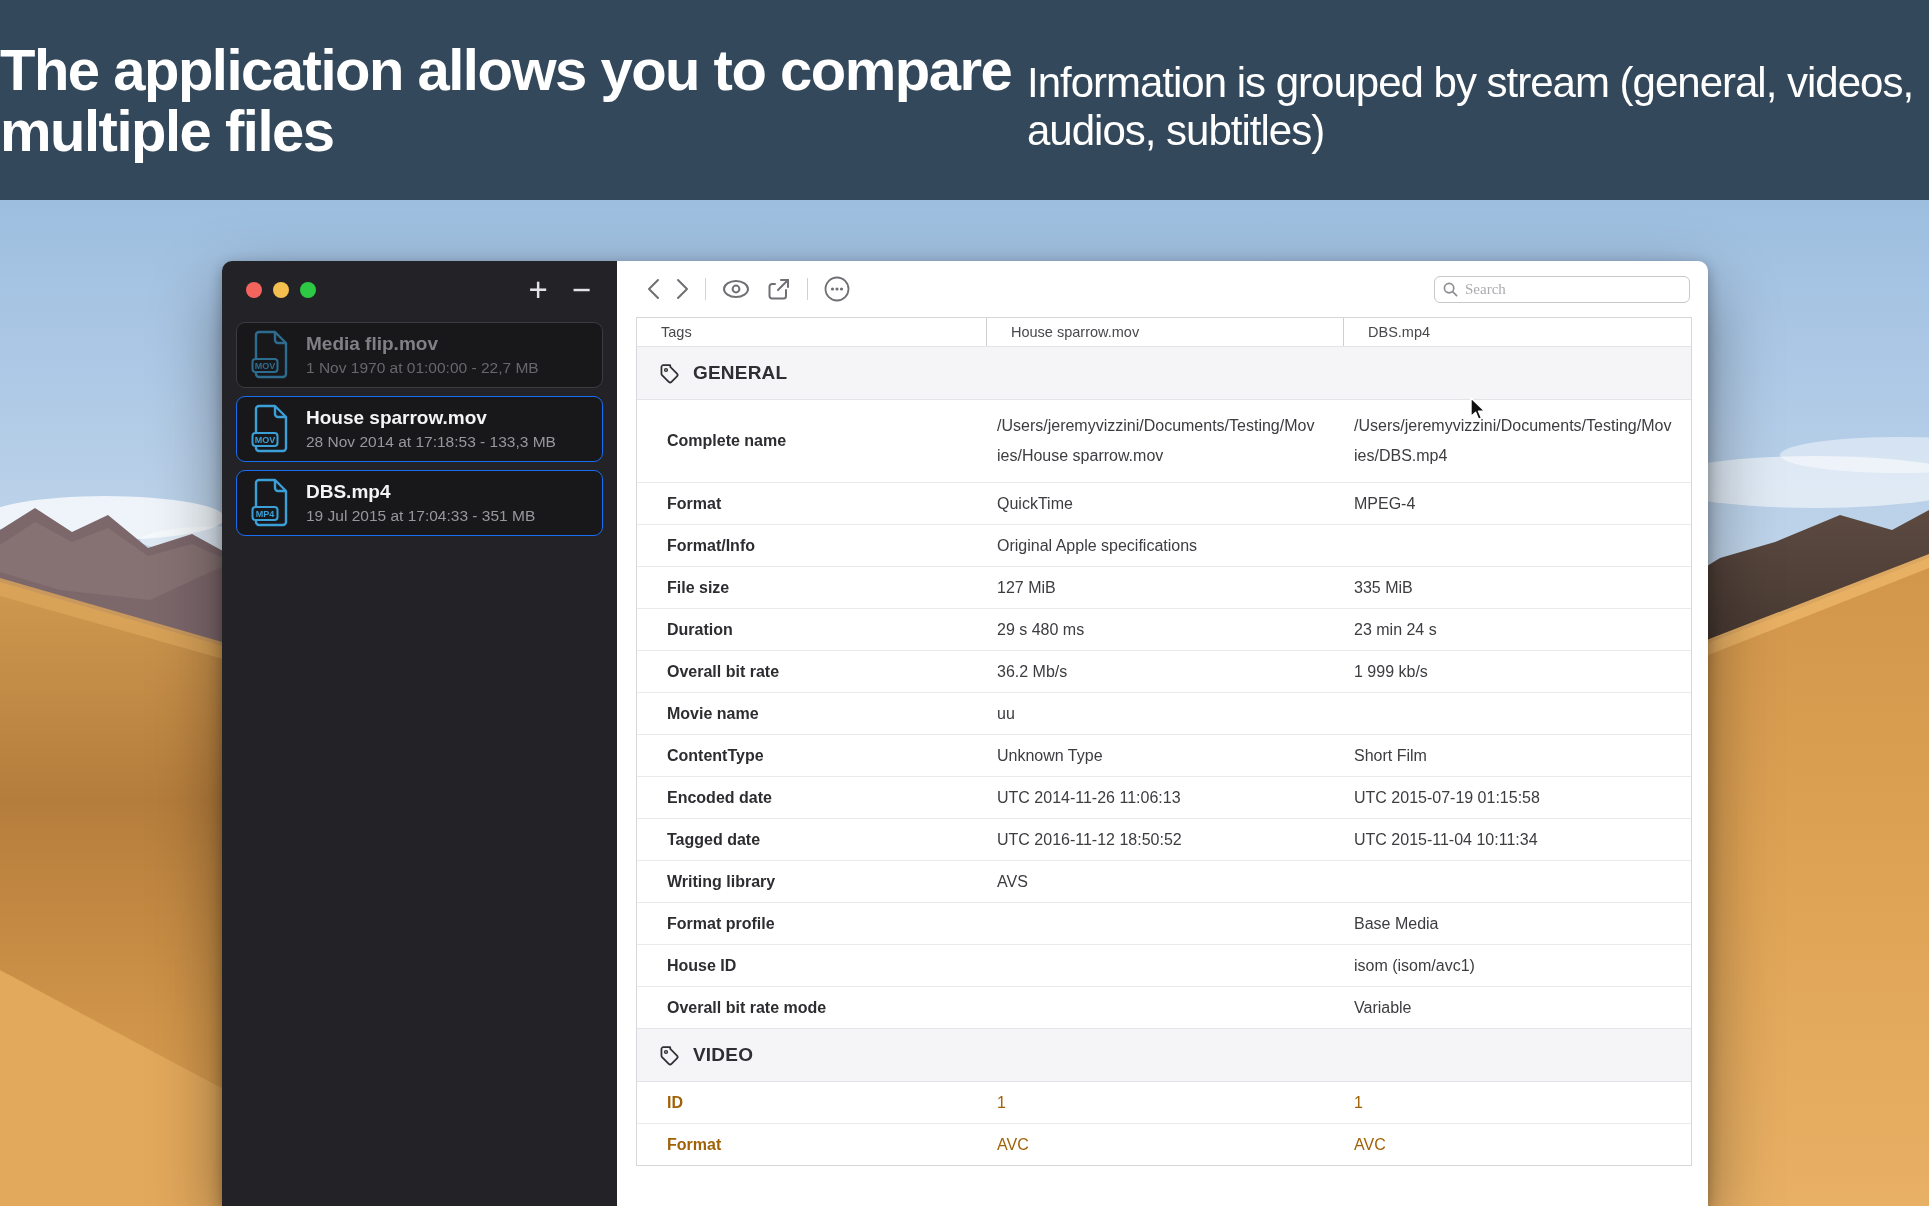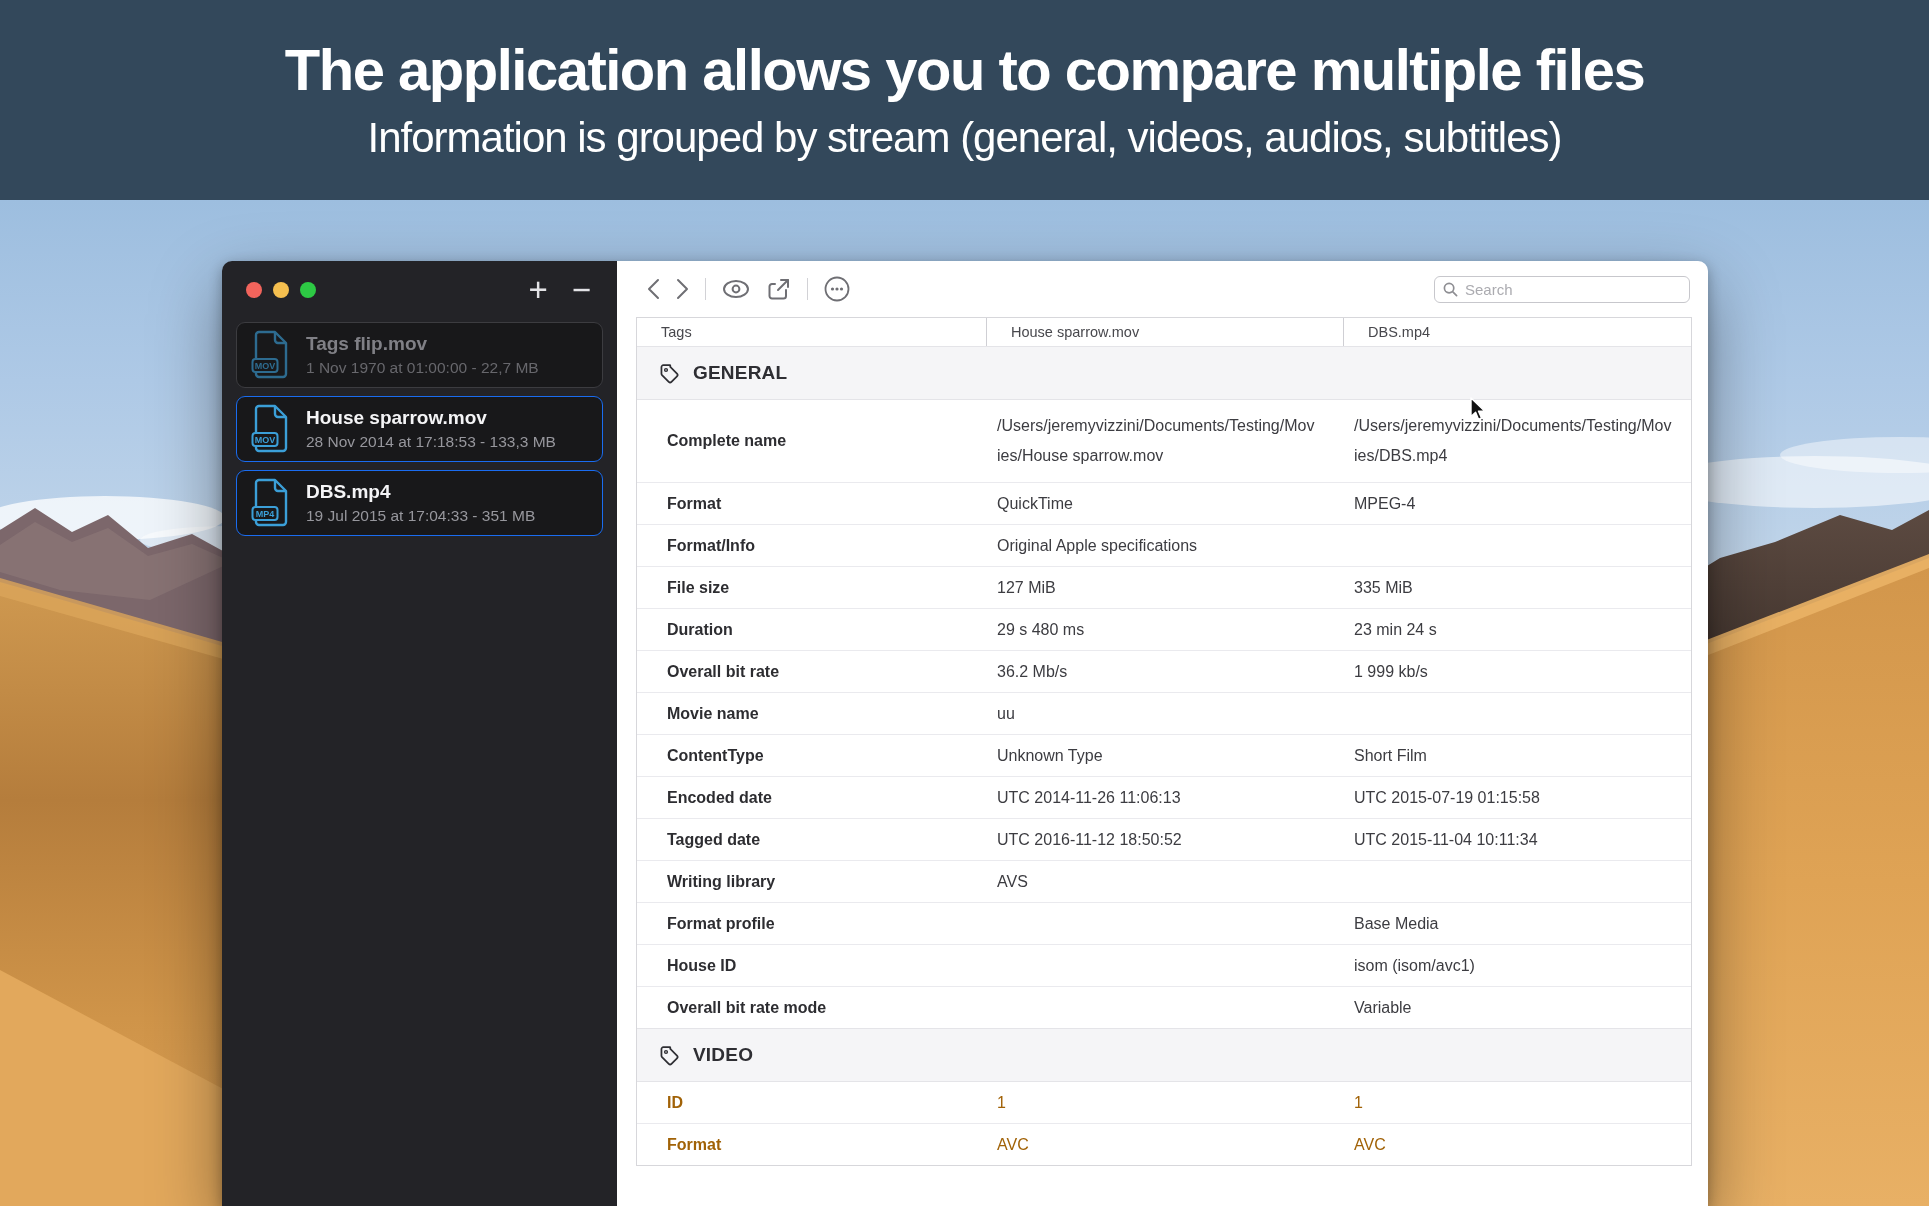--- a/index.html
+++ b/index.html
@@ -1,21 +1,21 @@
 <!DOCTYPE html>
 <html><head>
 <meta charset="utf-8">
 <style>
   html,body{margin:0;padding:0;background:#000;}
   .stage{position:relative;width:1929px;height:1206px;overflow:hidden;
          font-family:"Liberation Sans","DejaVu Sans",sans-serif;}
 
   
   .banner{position:absolute;left:0;top:0;width:100%;height:200px;background:#33485b;
-          display:flex;flex-direction:column;align-items:center;justify-content:center;z-index:5;}
+          display:flex;flex-direction:row;align-items:center;justify-content:center;z-index:5;}
   .banner-title{color:#fff;font-size:58px;font-weight:700;letter-spacing:-1.5px;line-height:1.05;margin-top:2px;}
   .banner-sub{color:#fff;font-size:42px;font-weight:400;letter-spacing:-1px;margin-top:14px;}
 
   
   .desktop{position:absolute;left:0;top:200px;width:1929px;height:1006px;
            background:linear-gradient(180deg,#9dbedf 0%,#aec9e6 18%,#c2d6ea 38%,#d8e3ef 52%,#e3e9f0 60%);}
   .desktop svg{position:absolute;left:0;top:0;}
 
   
   .window{position:absolute;left:222px;top:261px;width:1486px;height:945px;
@@ -44,21 +44,21 @@
   .ficon{flex-shrink:0;}
 
   
   .content{flex:1;background:#fff;display:flex;flex-direction:column;min-width:0;}
   .toolbar{height:56px;display:flex;align-items:center;padding:0 18px 0 30px;flex-shrink:0;}
   .tool{display:flex;align-items:center;justify-content:center;margin-right:16px;}
   .vsep{width:1px;height:22px;background:#d2d2d6;margin-right:16px;}
   .search{margin-left:auto;width:256px;height:27px;border:1px solid #c7c7cc;border-radius:6px;
           display:flex;align-items:center;padding:0 8px;gap:5px;box-sizing:border-box;}
   .search input{border:none;outline:none;flex:1;font-size:15px;color:#ec4899;min-width:0;
-                font-family:Liberation Sans, sans-serif;background:transparent;}
+                font-family:Liberation Serif, serif;background:transparent;}
   .search input::placeholder{color:#ababb0;}
 
   
   .datatable{margin:0 16px 0 19px;border:1px solid #d7d7db;border-radius:0;overflow:hidden;background:#fff;}
   .thead{display:grid;grid-template-columns:349px 357px 1fr;height:28px;align-items:center;}
   .th{font-size:14.5px;color:#48484d;padding-left:24px;height:100%;display:flex;align-items:center;box-sizing:border-box;}
   .th + .th{border-left:1px solid #cfcfd4;}
   .section-row{height:52px;background:#f5f5f7;border-top:1px solid #e4e4e8;border-bottom:1px solid #e4e4e8;
                display:flex;align-items:center;padding-left:22px;gap:13px;}
   .section-title{font-size:19px;font-weight:700;color:#2e2e33;letter-spacing:.2px;}
@@ -139,21 +139,21 @@
       <div class="filelist">
 
         <div class="file-item dimmed">
           <svg class="ficon" width="40" height="50" viewBox="0 0 40 50">
             <path d="M8 2 H24 L35 13 V44 a3 3 0 0 1 -3 3 H8 a3 3 0 0 1 -3 -3 V5 a3 3 0 0 1 3 -3 Z" fill="none" stroke="#3b9fd8" stroke-width="2.4" stroke-linejoin="round"></path>
             <path d="M24 2 V10 a3 3 0 0 0 3 3 H35" fill="none" stroke="#3b9fd8" stroke-width="2.4" stroke-linejoin="round"></path>
             <rect x="1.5" y="29" width="25" height="13" rx="3" fill="#18181a" stroke="#3b9fd8" stroke-width="2"></rect>
             <text x="14" y="39" text-anchor="middle" font-size="9" font-weight="bold" fill="#3b9fd8" font-family="Liberation Sans, DejaVu Sans, sans-serif">MOV</text>
           </svg>
           <div class="ftext">
-            <div class="fname">Tags flip.mov</div>
+            <div class="fname">Media flip.mov</div>
             <div class="fdetails">1 Nov 1970 at 01:00:00 - 22,7 MB</div>
           </div>
         </div>
 
         <div class="file-item selected">
           <svg class="ficon" width="40" height="50" viewBox="0 0 40 50">
             <path d="M8 2 H24 L35 13 V44 a3 3 0 0 1 -3 3 H8 a3 3 0 0 1 -3 -3 V5 a3 3 0 0 1 3 -3 Z" fill="none" stroke="#3b9fd8" stroke-width="2.4" stroke-linejoin="round"></path>
             <path d="M24 2 V10 a3 3 0 0 0 3 3 H35" fill="none" stroke="#3b9fd8" stroke-width="2.4" stroke-linejoin="round"></path>
             <rect x="1.5" y="29" width="25" height="13" rx="3" fill="#18181a" stroke="#3b9fd8" stroke-width="2"></rect>
             <text x="14" y="39" text-anchor="middle" font-size="9" font-weight="bold" fill="#3b9fd8" font-family="Liberation Sans, DejaVu Sans, sans-serif">MOV</text>

